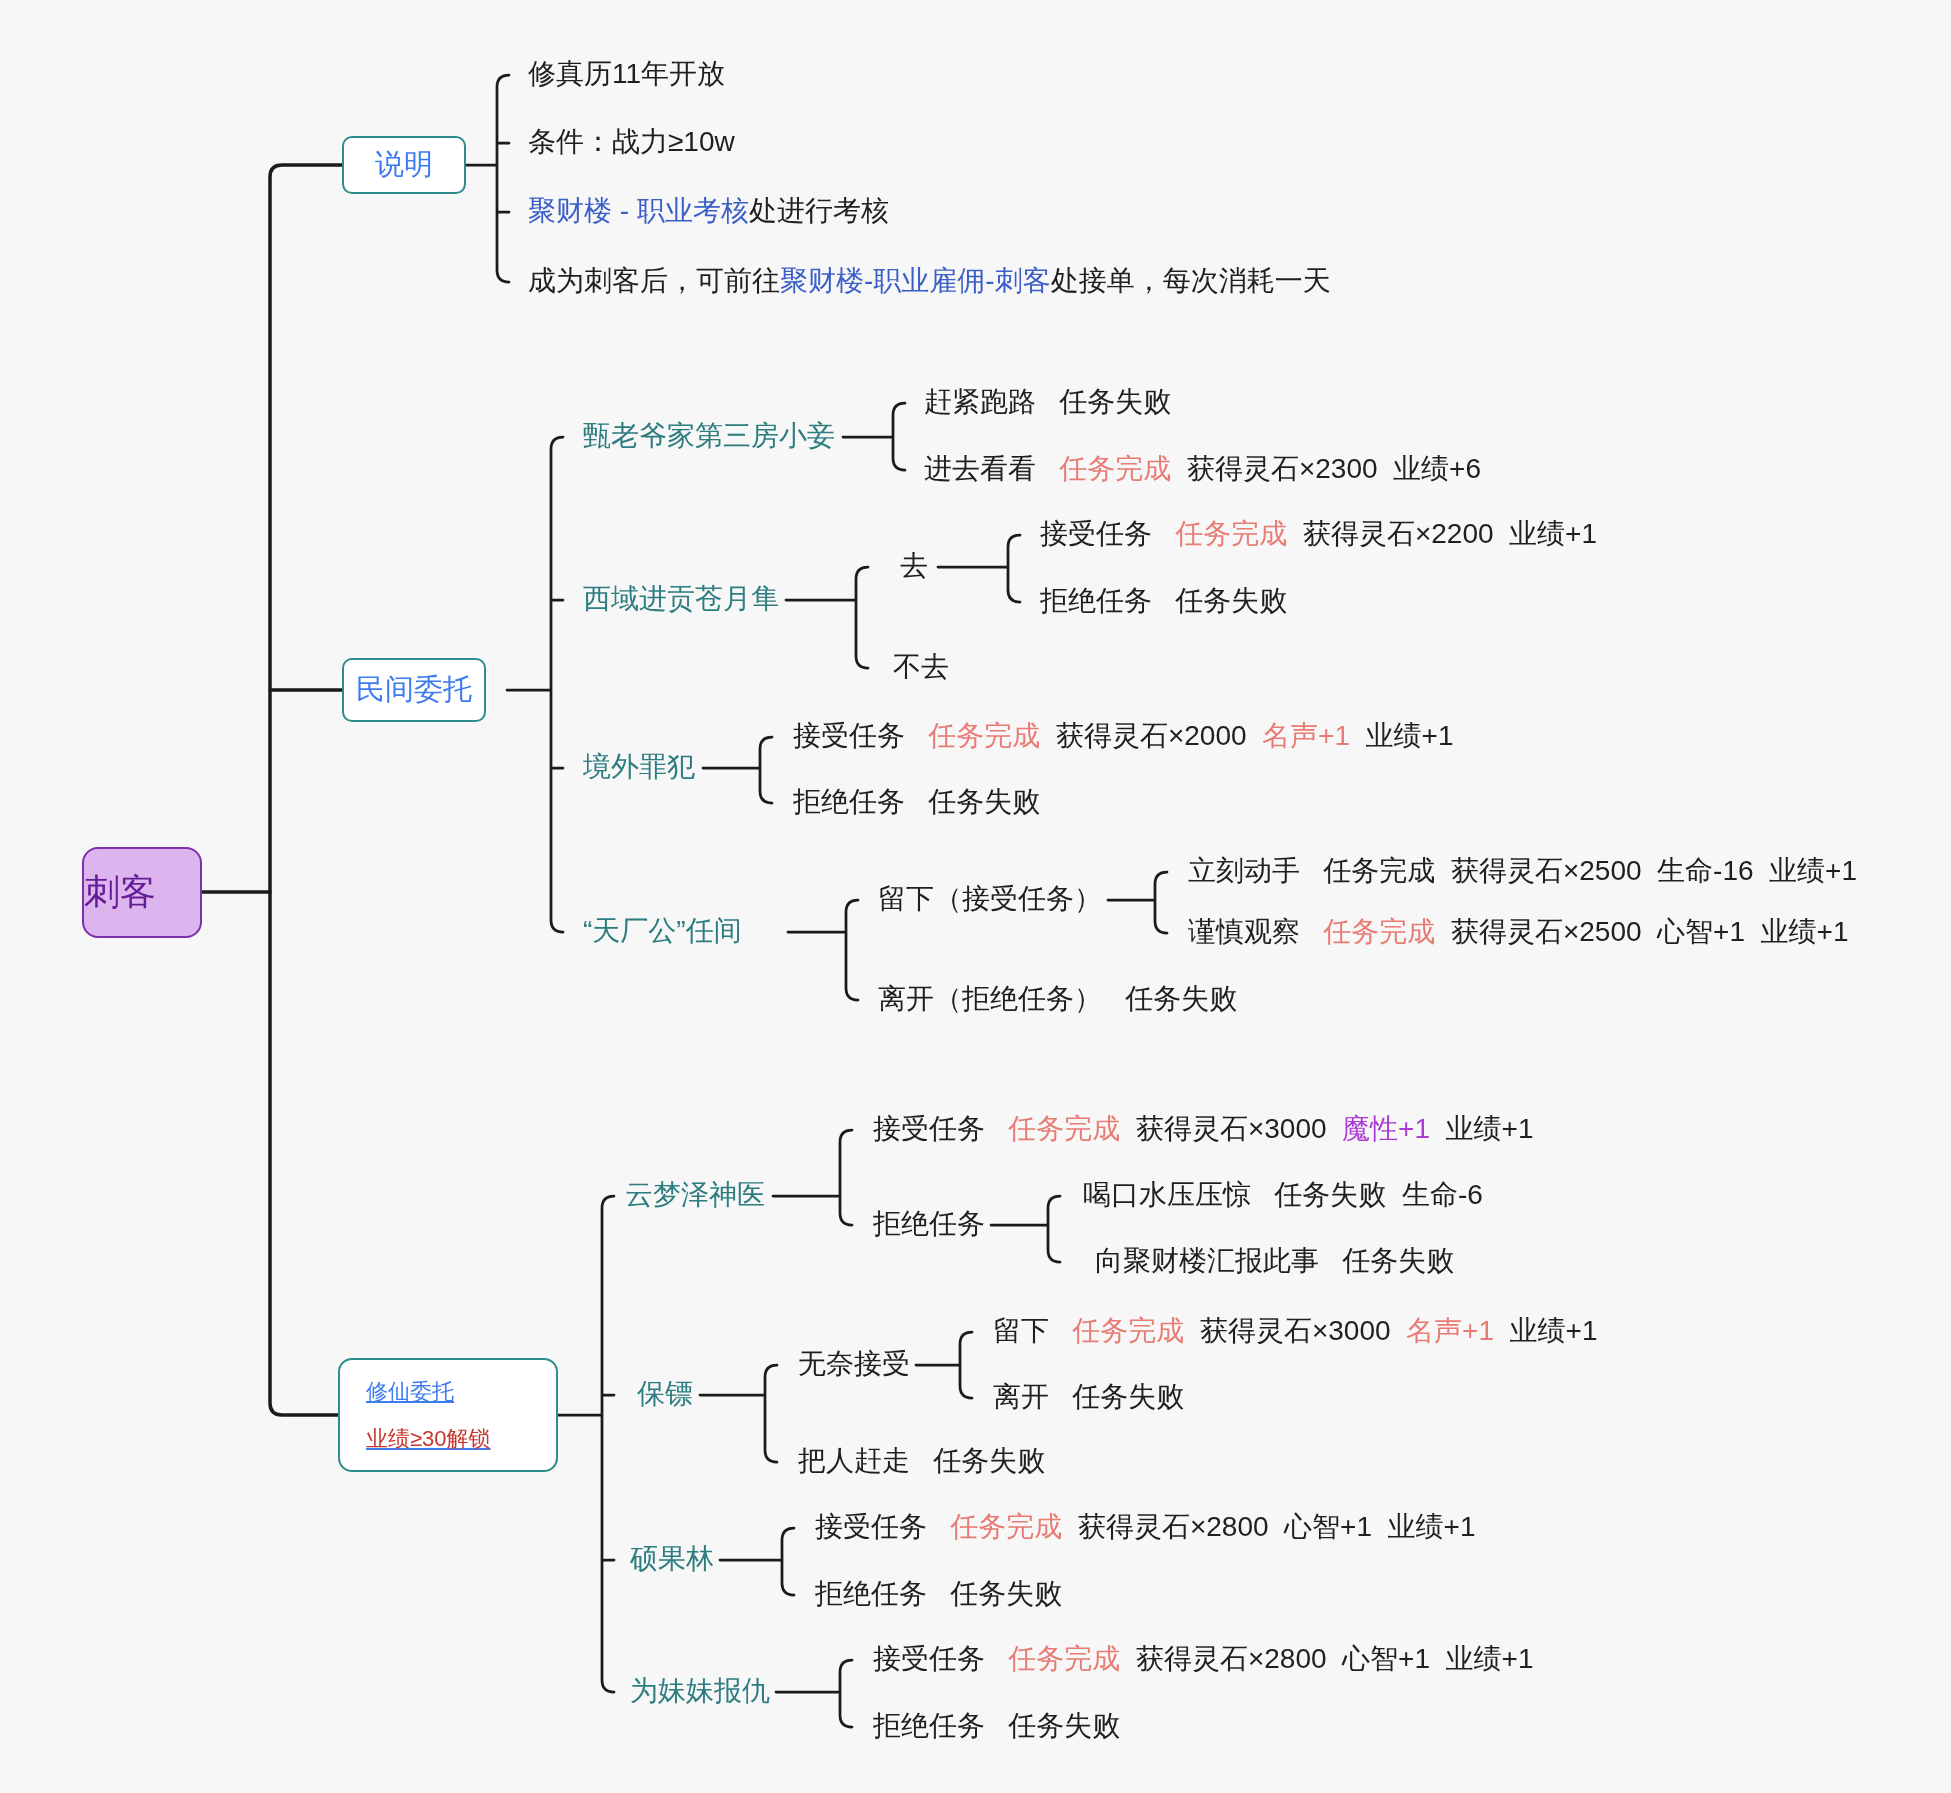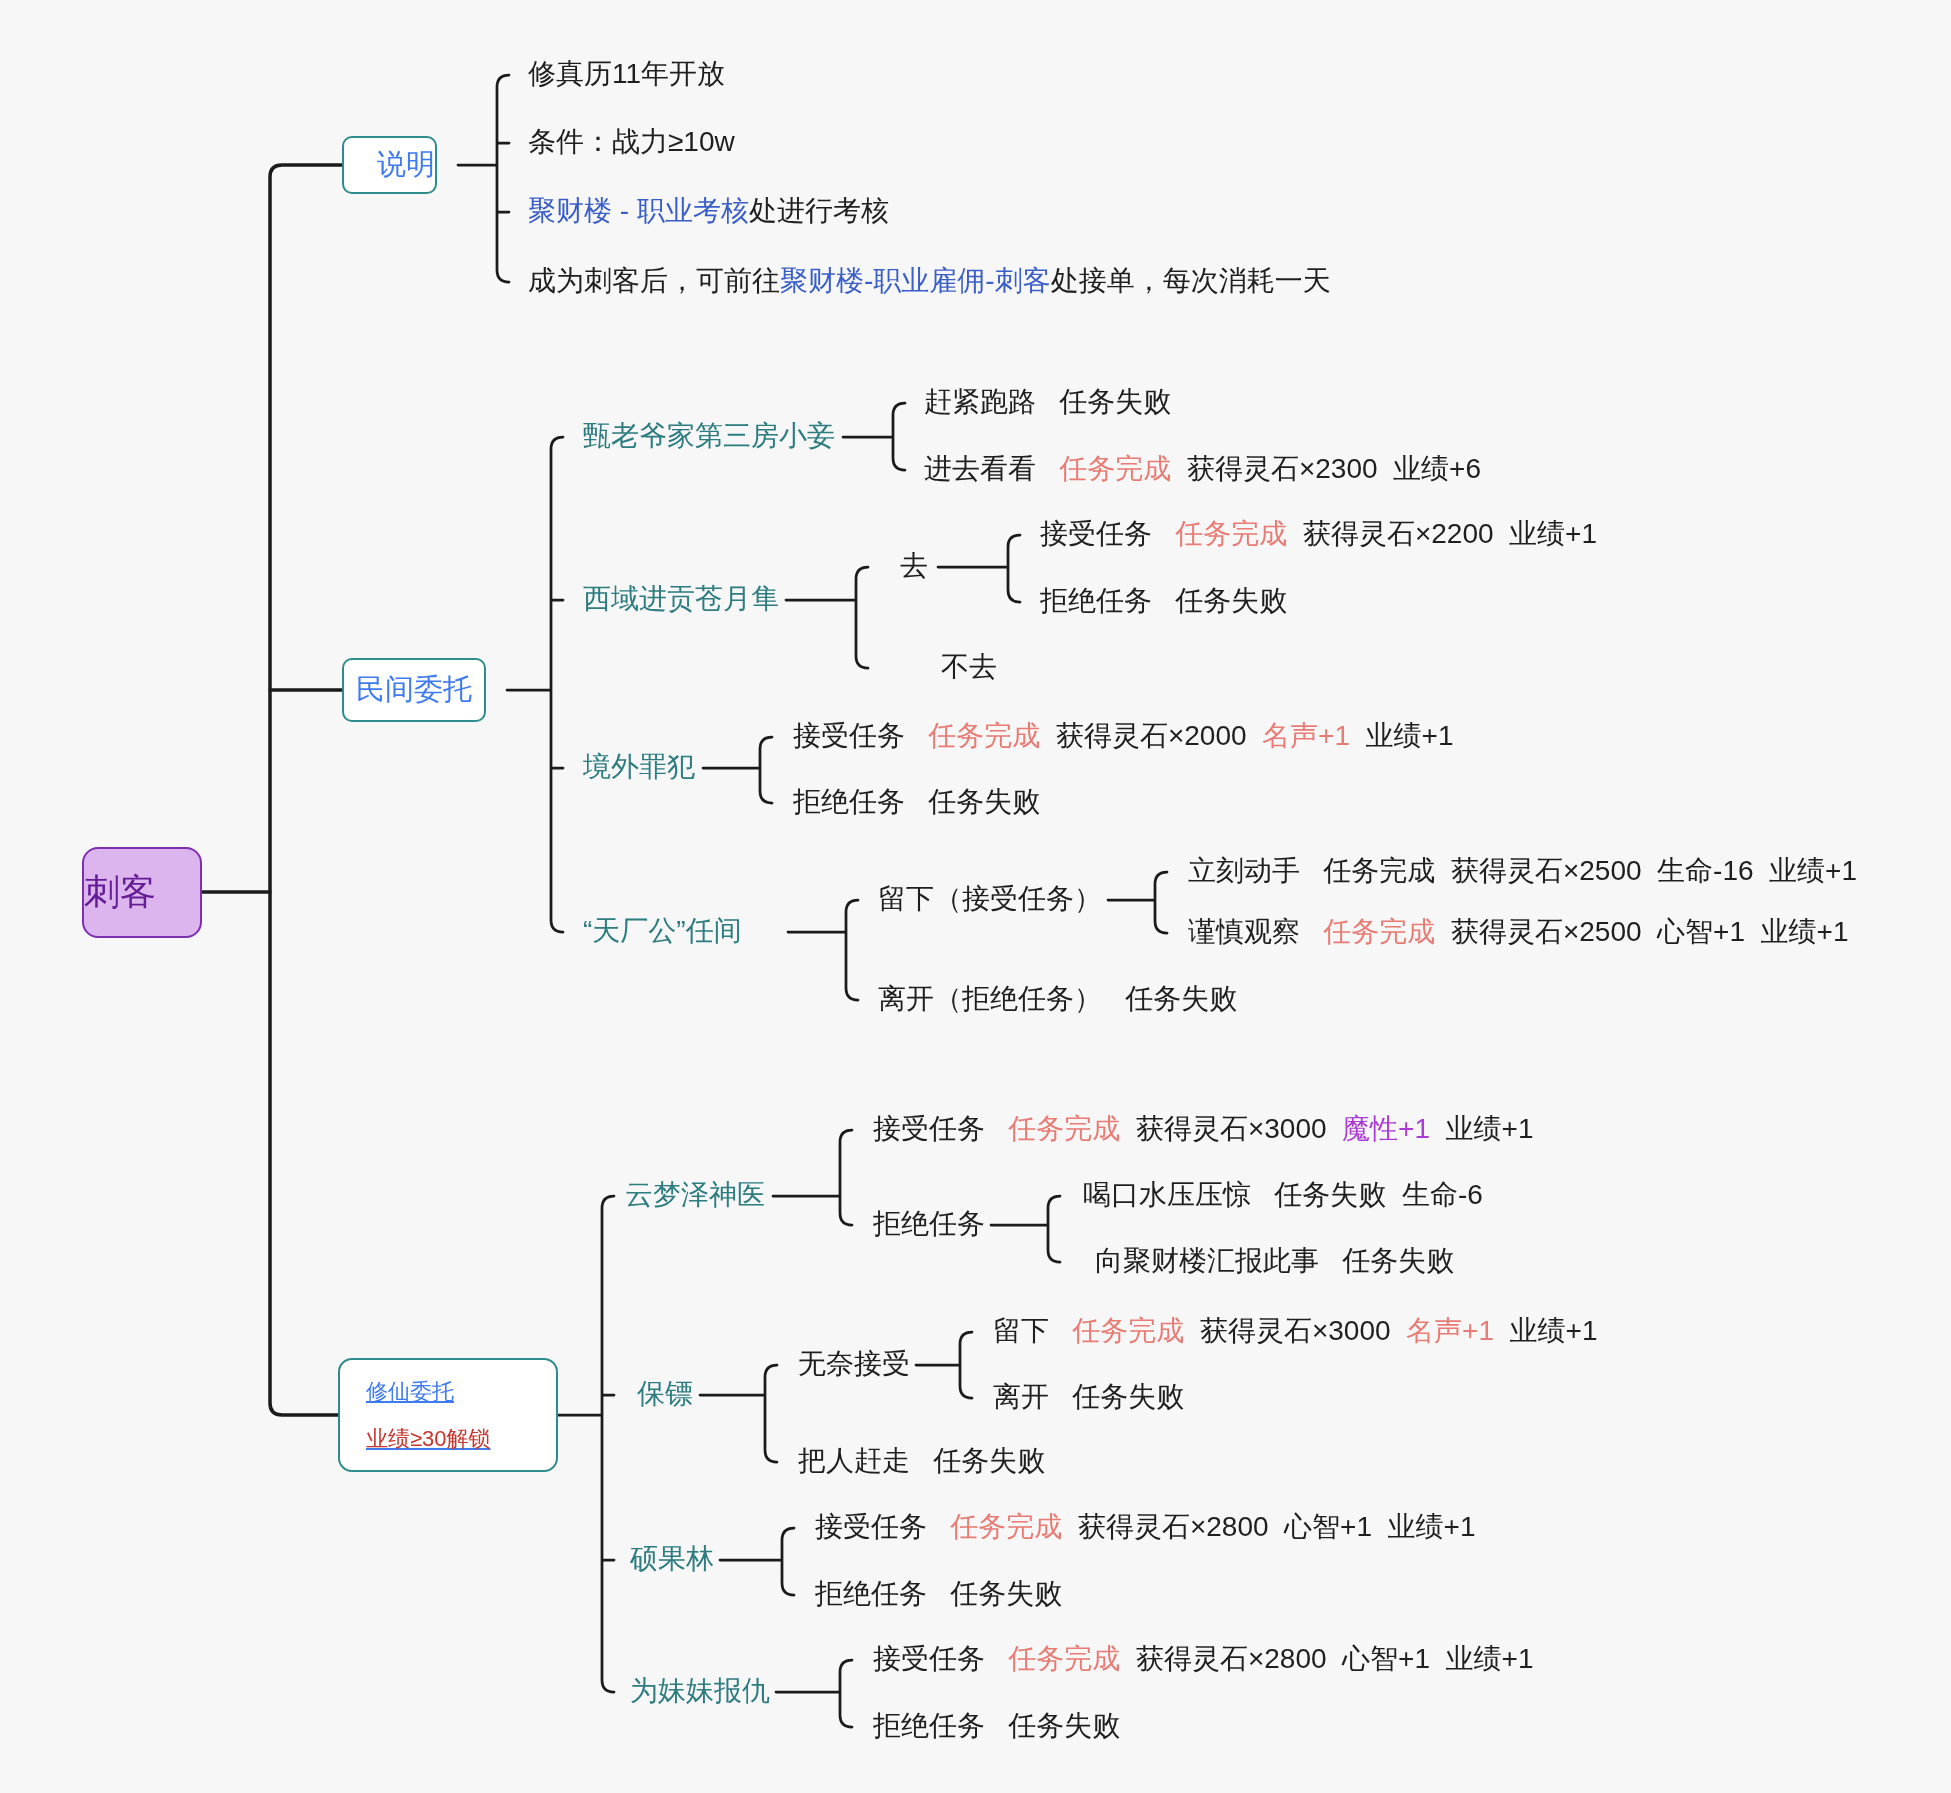--- a/index.html
+++ b/index.html
@@ -62,21 +62,21 @@
     <path class="bracket" d="M700,1395 L765,1395 M777,1365 Q765,1365 765,1377 L765,1450 Q765,1462 777,1462"></path>
     <path class="bracket" d="M916,1365 L960,1365 M972,1332 Q960,1332 960,1344 L960,1386 Q960,1398 972,1398"></path>
     <path class="bracket" d="M720,1560 L782,1560 M794,1528 Q782,1528 782,1540 L782,1583 Q782,1595 794,1595"></path>
     <path class="bracket" d="M776,1692 L840,1692 M852,1660 Q840,1660 840,1672 L840,1715 Q840,1727 852,1727"></path>
   </svg>
 
   <div class="rootbox" style="left:82px;top:847px;width:120px;height:91px;">
     <span>刺客</span>
   </div>
 
-  <div class="nodebox" style="left:342px;top:136px;width:95px;height:58px;justify-content:flex-end;">
+  <div class="nodebox" style="left:342px;top:136px;width:124px;height:58px;">
     <span>说明</span>
   </div>
 
   <div class="nodebox" style="left:342px;top:658px;width:144px;height:64px;">
     <span>民间委托</span>
   </div>
 
   <div class="nodebox bigbox" style="left:338px;top:1358px;width:220px;height:114px;">
     <span class="l1">修仙委托</span>
     <span class="l2">业绩≥30解锁</span>
@@ -89,21 +89,21 @@
 
   <div class="topic" style="left:583px;top:437px;">甄老爷家第三房小妾</div>
   <div class="topic" style="left:583px;top:600px;">西域进贡苍月隼</div>
   <div class="topic" style="left:583px;top:768px;">境外罪犯</div>
   <div class="topic" style="left:583px;top:932px;">“天厂公”任间</div>
 
   <div class="leaf" style="left:924px;top:403px;"><span class="seg-k">赶紧跑路   任务失败</span></div>
   <div class="leaf" style="left:924px;top:470px;"><span class="seg-k">进去看看   </span><span class="seg-r">任务完成</span><span class="seg-k">  获得灵石×2300  业绩+6</span></div>
 
   <div class="leaf" style="left:900px;top:567px;"><span class="seg-k">去</span></div>
-  <div class="leaf" style="left:893px;top:668px;margin-left:48px;"><span class="seg-k">不去</span></div>
+  <div class="leaf" style="left:893px;top:668px;"><span class="seg-k">不去</span></div>
   <div class="leaf" style="left:1040px;top:535px;"><span class="seg-k">接受任务   </span><span class="seg-r">任务完成</span><span class="seg-k">  获得灵石×2200  业绩+1</span></div>
   <div class="leaf" style="left:1040px;top:602px;"><span class="seg-k">拒绝任务   任务失败</span></div>
 
   <div class="leaf" style="left:793px;top:737px;"><span class="seg-k">接受任务   </span><span class="seg-r">任务完成</span><span class="seg-k">  获得灵石×2000  </span><span class="seg-r">名声+1</span><span class="seg-k">  业绩+1</span></div>
   <div class="leaf" style="left:793px;top:803px;"><span class="seg-k">拒绝任务   任务失败</span></div>
 
   <div class="leaf" style="left:878px;top:900px;"><span class="seg-k">留下（接受任务）</span></div>
   <div class="leaf" style="left:878px;top:1000px;"><span class="seg-k">离开（拒绝任务）   任务失败</span></div>
   <div class="leaf" style="left:1188px;top:872px;"><span class="seg-k">立刻动手   任务完成  获得灵石×2500  生命-16  业绩+1</span></div>
   <div class="leaf" style="left:1188px;top:933px;"><span class="seg-k">谨慎观察   </span><span class="seg-r">任务完成</span><span class="seg-k">  获得灵石×2500  心智+1  业绩+1</span></div>

